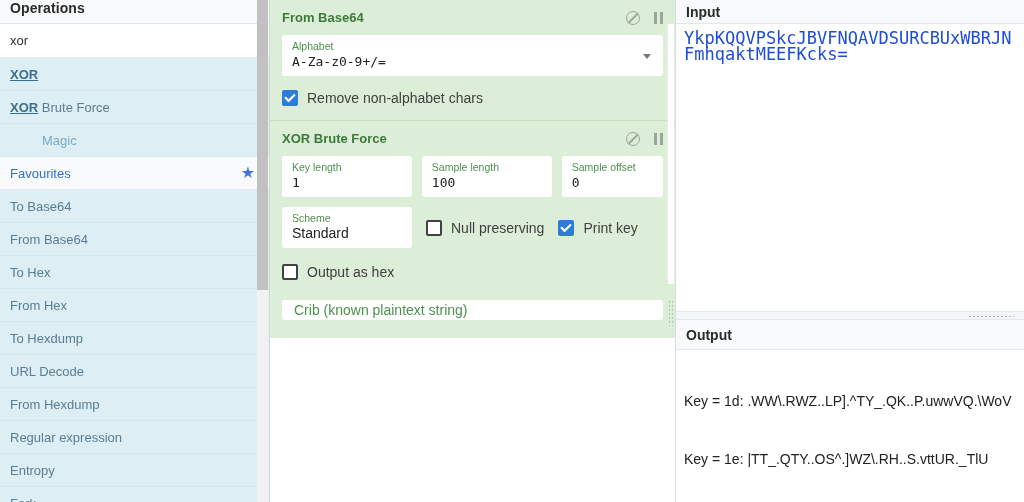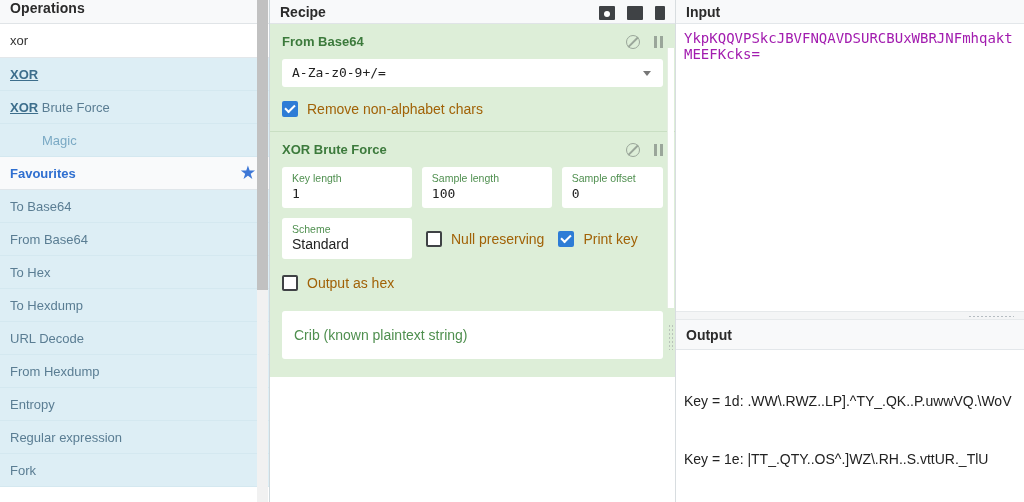--- a/index.html
+++ b/index.html
@@ -52,21 +52,21 @@
     border-bottom: 1px solid #d4e8f0;
     background: #ddeef5;
     font-size: 13px;
     color: #5a7d93;
     cursor: pointer;
   }
   .op-row.header {
     background: #f9fafb;
     border-bottom: 1px solid #e0e6ea;
     color: #2f6fd0;
-    font-weight: bold;
+    font-weight: normal;
   }
   .op-row.match { color: #5a7d93; }
   .op-row .hl { font-weight: bold; color: #3d6e8c; text-decoration: underline; }
   .op-row.magic { color: #7aa9c4; padding-left: 42px; }
   .star { color: #3d77d6; font-size: 16px; line-height: 1; }
 
   
   .ops-scroll-track {
     position: absolute; top: 0; right: 1px;
     width: 11px; height: 502px;
@@ -170,25 +170,25 @@
     border: 2px solid #3f4245; background: #fff;
     display: inline-flex; align-items: center; justify-content: center;
     flex: none;
   }
   .chkbox.on { background: #2d7cd6; border-color: #2d7cd6; }
   .chkbox.on::after {
     content: ""; width: 4px; height: 8px;
     border: solid #fff; border-width: 0 2px 2px 0;
     transform: rotate(45deg) translate(-1px,-1px);
   }
-  .chk-label { color: #a16207; font-size: 14px; }
+  .chk-label { color: #404040; font-size: 14px; }
 
   .crib-input {
     background: #fff; border-radius: 3px;
-    padding: 16px 12px;
+    padding: 2px 12px;
     color: #4f8f4f; font-size: 14px;
   }
 
   .recipe-scroll-thumb {
     position: absolute; top: 24px; right: 1px;
     width: 7px; height: 260px;
     background: #fff;
     border-left: 1px solid #e5eee2;
   }
   .dotted-grip {
@@ -212,21 +212,21 @@
     display: flex; align-items: flex-end;
     padding: 0 10px 3px 10px;
     flex: none;
   }
   .io-title { font-size: 14px; font-weight: bold; color: #2b2b2b; }
   .input-area {
     height: 287px; flex: none;
     padding: 6px 8px;
     overflow: hidden;
     font-family: "DejaVu Sans Mono", monospace;
-    font-size: 14px; color: #a21caf;
+    font-size: 17px; color: #1d4ed8;
     line-height: 16px;
     word-break: break-all;
     background: #fff;
   }
   .io-splitter {
     height: 9px; flex: none;
     background: #f4f5f6;
     border-top: 1px solid #e6e9eb;
     border-bottom: 1px solid #e6e9eb;
     position: relative;
@@ -289,66 +289,62 @@
       <div class="op-row">
         <span>To Base64</span>
       </div>
       <div class="op-row">
         <span>From Base64</span>
       </div>
       <div class="op-row">
         <span>To Hex</span>
       </div>
       <div class="op-row">
+        <span>From Hex</span>
+      </div>
+      <div class="op-row">
         <span>To Hexdump</span>
       </div>
       <div class="op-row">
         <span>URL Decode</span>
       </div>
       <div class="op-row">
         <span>From Hexdump</span>
       </div>
       <div class="op-row">
+        <span>Regular expression</span>
+      </div>
+      <div class="op-row">
         <span>Entropy</span>
-      </div>
-      <div class="op-row">
-        <span>Regular expression</span>
       </div>
       <div class="op-row">
         <span>Fork</span>
       </div>
     </div>
     <div class="ops-scroll-track"></div>
     <div class="ops-scroll-thumb"></div>
   </div>
 
   <div class="recipe-pane">
-    <div class="recipe-title-bar">
-      <span class="recipe-title">Recipe</span>
-      <span class="recipe-ctrls">
-        <span class="ctrl-icon save"></span>
-        <span class="ctrl-icon"></span>
-        <span class="ctrl-icon trash"></span>
-      </span>
-    </div>
 
     <div class="recipe-body">
 
       <div class="op-block">
         <div class="op-head">
           <span class="op-name">From Base64</span>
           <span class="op-head-icons">
             <span class="icon-disable"></span>
             <span class="icon-pause">
                 <i></i>
                 <i></i>
               </span>
           </span>
         </div>
         <div class="field">
+          <span class="field-label">Alphabet</span>
           <span class="field-value">A-Za-z0-9+/=</span>
           <span class="caret"></span>
         </div>
         <div class="chk-line" style="margin-top:14px">
           <span class="chkbox on"></span>
           <span class="chk-label">Remove non-alphabet chars</span>
         </div>
       </div>
 
       <div class="op-block second">

